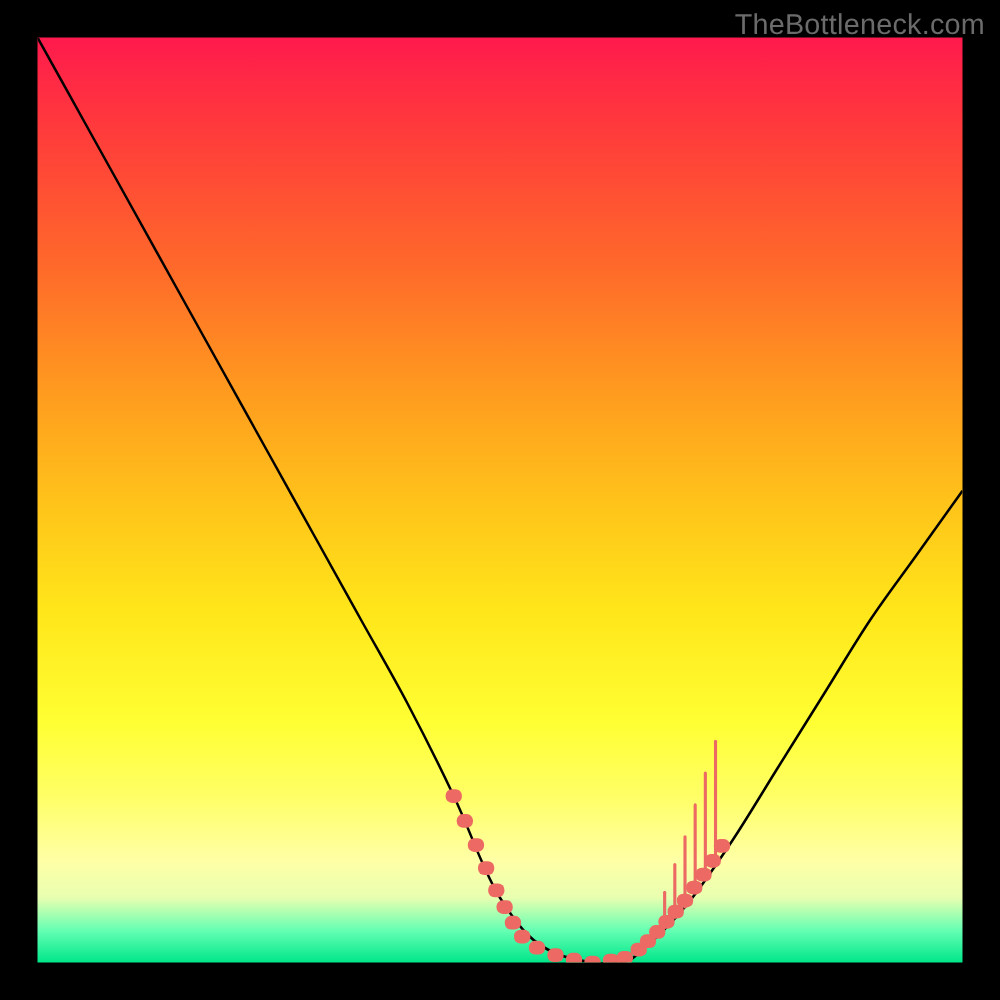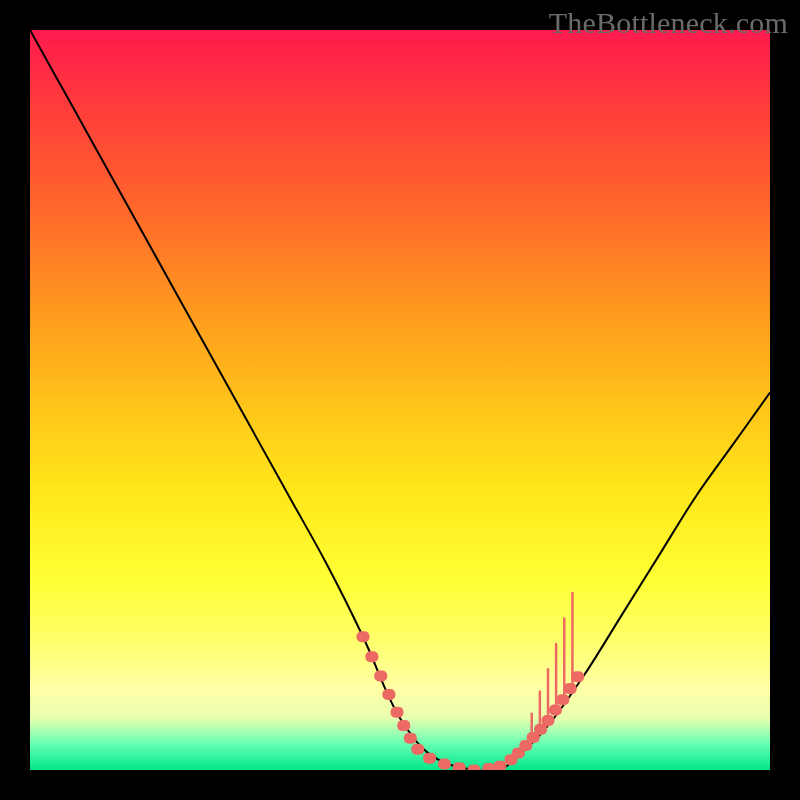--- a/index.html
+++ b/index.html
@@ -30,25 +30,24 @@
       #e8ffb0 93%,
       #66ffb3 96.5%,
       #00e68a 100%
     );
   }
   .watermark {
     position: absolute;
     top: 6px;
     right: 12px;
     color: #6b6b6b;
-    font-size: 30px;
+    font-size: 23px;
     font-weight: 500;
     letter-spacing: 0.2px;
     user-select: none;
-    font-family: Liberation Serif, serif;
   }
   svg.plot {
     position: absolute;
     left: 30px;
     top: 30px;
     width: 740px;
     height: 740px;
   }
 </style>
 </head>

